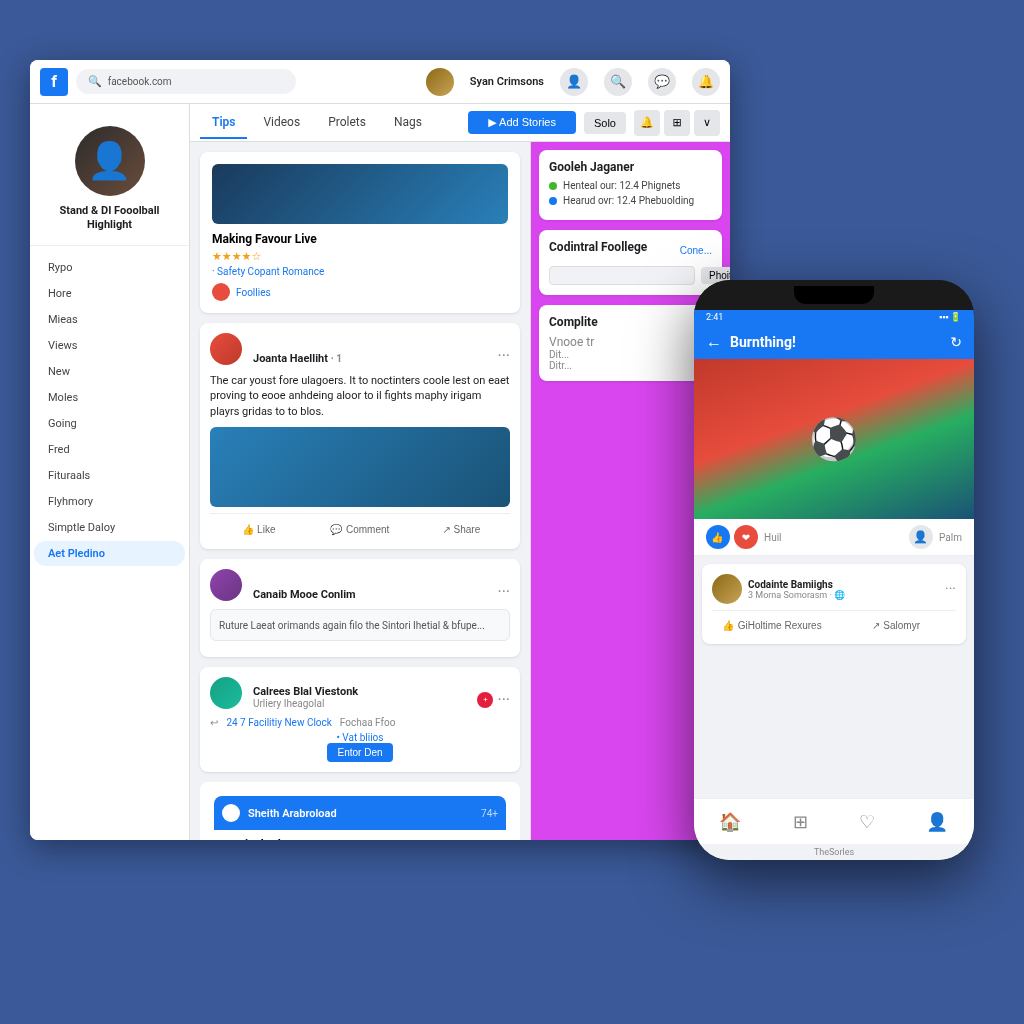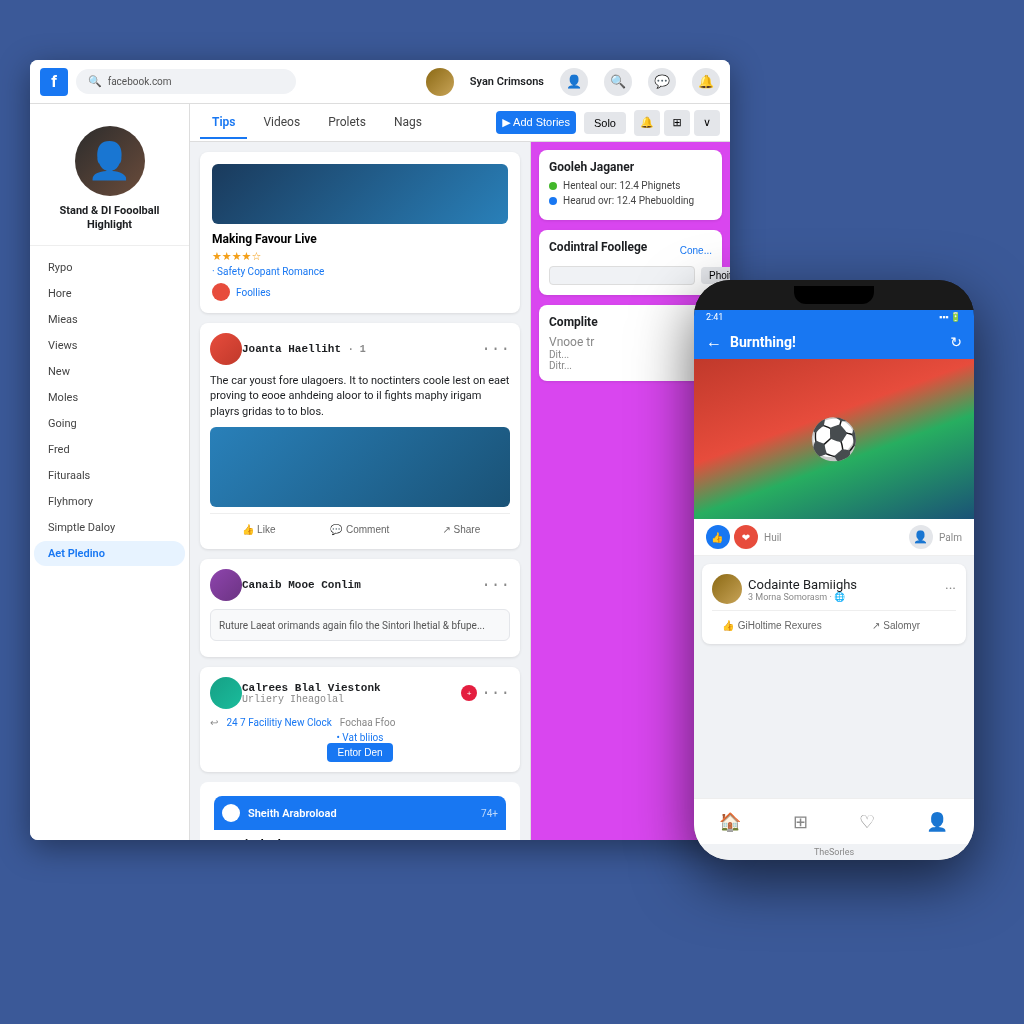--- a/index.html
+++ b/index.html
@@ -196,21 +196,21 @@
       color: #1877f2;
       border-bottom-color: #1877f2;
       font-weight: 600;
     }
     .btn-add-story {
       margin-left: auto;
       background: #1877f2;
       color: white;
       border: none;
       border-radius: 4px;
-      padding: 5px 6px;
+      padding: 5px 20px;
       font-size: 11px;
       cursor: pointer;
       display: flex;
       align-items: center;
       gap: 4px;
     }
     .btn-solo {
       background: #e4e6ea;
       border: none;
       border-radius: 4px;
@@ -259,24 +259,23 @@
     
     .post-card {
       background: #fff;
       border-radius: 8px;
       margin-bottom: 10px;
       box-shadow: 0 1px 3px rgba(0,0,0,0.1);
       padding: 10px;
     }
     .post-header {
       display: flex;
-      align-items: center;
-      gap: 0;
+      align-items: flex-end;
+      gap: 11px;
       margin-bottom: 8px;
-      font-family: Liberation Mono, monospace;
     }
     .post-avatar {
       width: 32px;
       height: 32px;
       border-radius: 50%;
       background: linear-gradient(135deg, #e74c3c, #c0392b);
       flex-shrink: 0;
     }
     .post-avatar-2 { background: linear-gradient(135deg, #8e44ad, #6c3483); }
     .post-avatar-3 { background: linear-gradient(135deg, #16a085, #1abc9c); }
@@ -466,21 +465,21 @@
       gap: 6px;
       margin-bottom: 6px;
     }
     .phone-post-avatar {
       width: 30px;
       height: 30px;
       border-radius: 50%;
       background: linear-gradient(135deg, #8b6914, #c8a458);
       flex-shrink: 0;
     }
-    .phone-post-name { font-size: 13px; font-weight: 400; color: #1c1e21; }
+    .phone-post-name { font-size: 10px; font-weight: 700; color: #1c1e21; }
     .phone-post-meta { font-size: 9px; color: #888; }
     .phone-dots { margin-left: auto; color: #888; font-size: 14px; cursor: pointer; }
     .phone-post-text {
       font-size: 10px;
       color: #1c1e21;
       line-height: 1.5;
       margin-bottom: 8px;
     }
     .phone-post-actions {
       display: flex;

